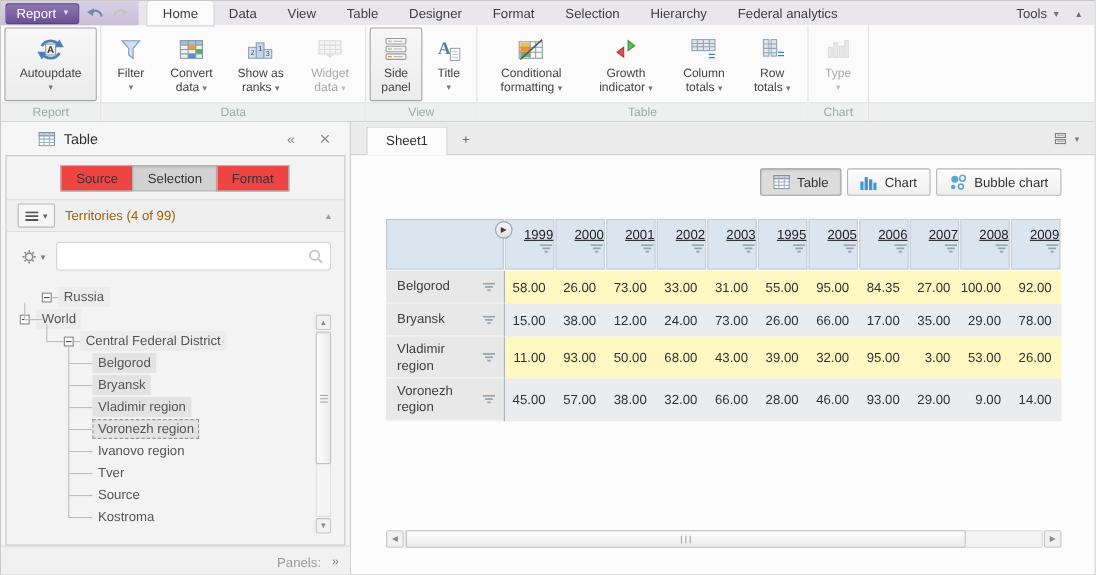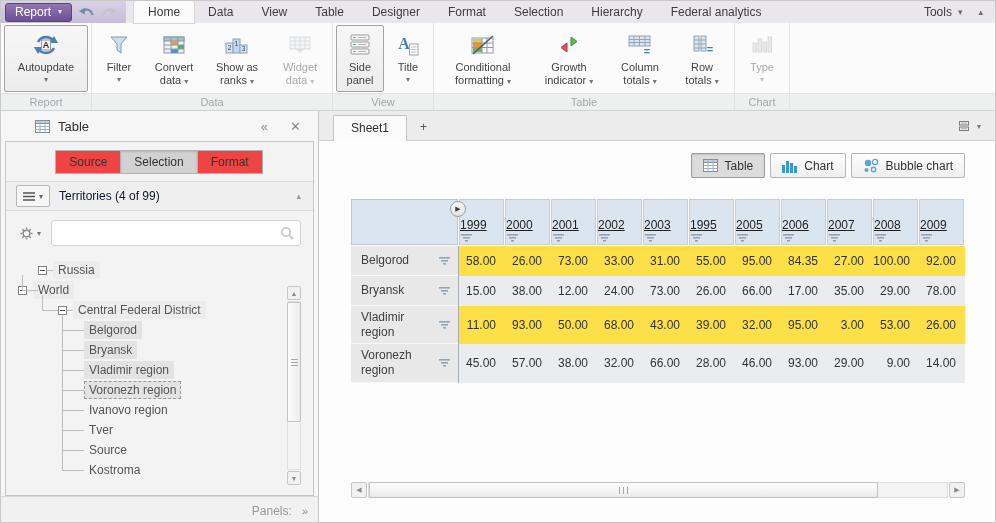--- a/index.html
+++ b/index.html
@@ -54,21 +54,21 @@
   .ptabs { display: flex; justify-content: center; padding: 8px 0 7px; }
   .ptab { border: 1px solid #b3b3b3; background: #ef4444; padding: 4px 13px; margin-left: -1px;
           color: #333; cursor: default; }
   .ptab.active { background: #d2d2d2; box-shadow: inset 0 1px 2px rgba(0,0,0,.15); }
   .psection { height: 30px; background: #efefef; border-top: 1px solid #dcdcdc;
               border-bottom: 1px solid #dcdcdc; display: flex; align-items: center;
               padding: 0 12px 0 10px; gap: 9px; }
   .burgerbtn { width: 34px; height: 22px; border: 1px solid #b8b8b8; border-radius: 2px;
                background: #f6f6f6; display: flex; align-items: center; justify-content: center; gap: 4px; }
   .burgerbtn .car { font-size: 8px; color: #666; }
-  .psection .slabel { flex: 1; color: #0f172a; }
+  .psection .slabel { flex: 1; color: #a16207; }
   .psection .scollapse { color: #9a9a9a; font-size: 9px; }
   .psearch { display: flex; align-items: center; padding: 9px 12px 8px 14px; gap: 10px; }
   .gearbtn { display: flex; align-items: center; gap: 4px; }
   .gearbtn .car { font-size: 8px; color: #777; }
   .searchwrap { flex: 1; position: relative; }
   .searchwrap input { width: 100%; height: 26px; border: 1px solid #d2d2d2; border-radius: 3px;
                       background: #fff; padding: 0 26px 0 8px; font: inherit; color: #333; outline: none; }
   .searchwrap .mag { position: absolute; right: 7px; top: 6px; }
   .ptree { flex: 1; position: relative; padding-top: 6px; overflow: hidden; }
   .titem { height: 20px; display: flex; align-items: center; }
@@ -123,28 +123,28 @@
   
   .dtable { position: absolute; left: 32px; top: 58px; }
   .dthead { display: flex; gap: 1px; margin-bottom: 1px; }
   .dtcorner { width: 107px; height: 46px; background: #dbe5ef; border: 1px solid #b9c6d4;
               position: relative; }
   .cornerbtn { position: absolute; right: -9px; top: 1px; width: 16px; height: 16px;
                border: 1px solid #9aa0a6; border-radius: 50%; background: linear-gradient(#f8f8f8,#e3e3e3);
                display: flex; align-items: center; justify-content: center; font-size: 7px;
                color: #3f3f3f; z-index: 2; }
   .dthcell { width: 45px; height: 46px; background: #dbe5ef; border: 1px solid #c3cedb;
-             display: flex; flex-direction: column; align-items: flex-start; padding-top: 18px; gap: 2px; }
+             display: flex; flex-direction: column; align-items: flex-end; padding-top: 6px; gap: 2px; }
   .dthcell .year { color: #222; text-decoration: underline; cursor: default; }
   .dtrow { display: flex; align-items: stretch; }
   .dtrhead { width: 107px; background: #e8e8e8; border-bottom: 1px solid #f7f7f7;
              display: flex; align-items: center; padding: 4px 7px 4px 10px; gap: 4px; }
   .dtrhead .rname { flex: 1; color: #3e3e3e; line-height: 1.22; }
   .dtvals { display: flex; border-left: 1px solid #a9aeb4; }
-  .dtrow.even .dtvals { background: #fde047; justify-content: center; }
+  .dtrow.even .dtvals { background: #fef9c3; justify-content: center; }
   .dtrow.odd  .dtvals { background: #ebeced; }
   .dtcell { width: 46px; display: flex; align-items: center; justify-content: flex-end;
             padding-right: 9px; color: #333; min-height: 30px; }
 
   
   .hscroll { position: absolute; left: 32px; right: 30px; bottom: 26px; height: 16px; display: flex; }
   .harrow { width: 16px; height: 16px; border: 1px solid #c6c6c6; background: #f1f1f1;
             color: #8a8a8a; font-size: 7px; display: flex; align-items: center;
             justify-content: center; border-radius: 2px; flex: none; }
   .htrack { flex: 1; position: relative; background: #f3f3f3; border: 1px solid #dedede; margin: 0 1px; }

